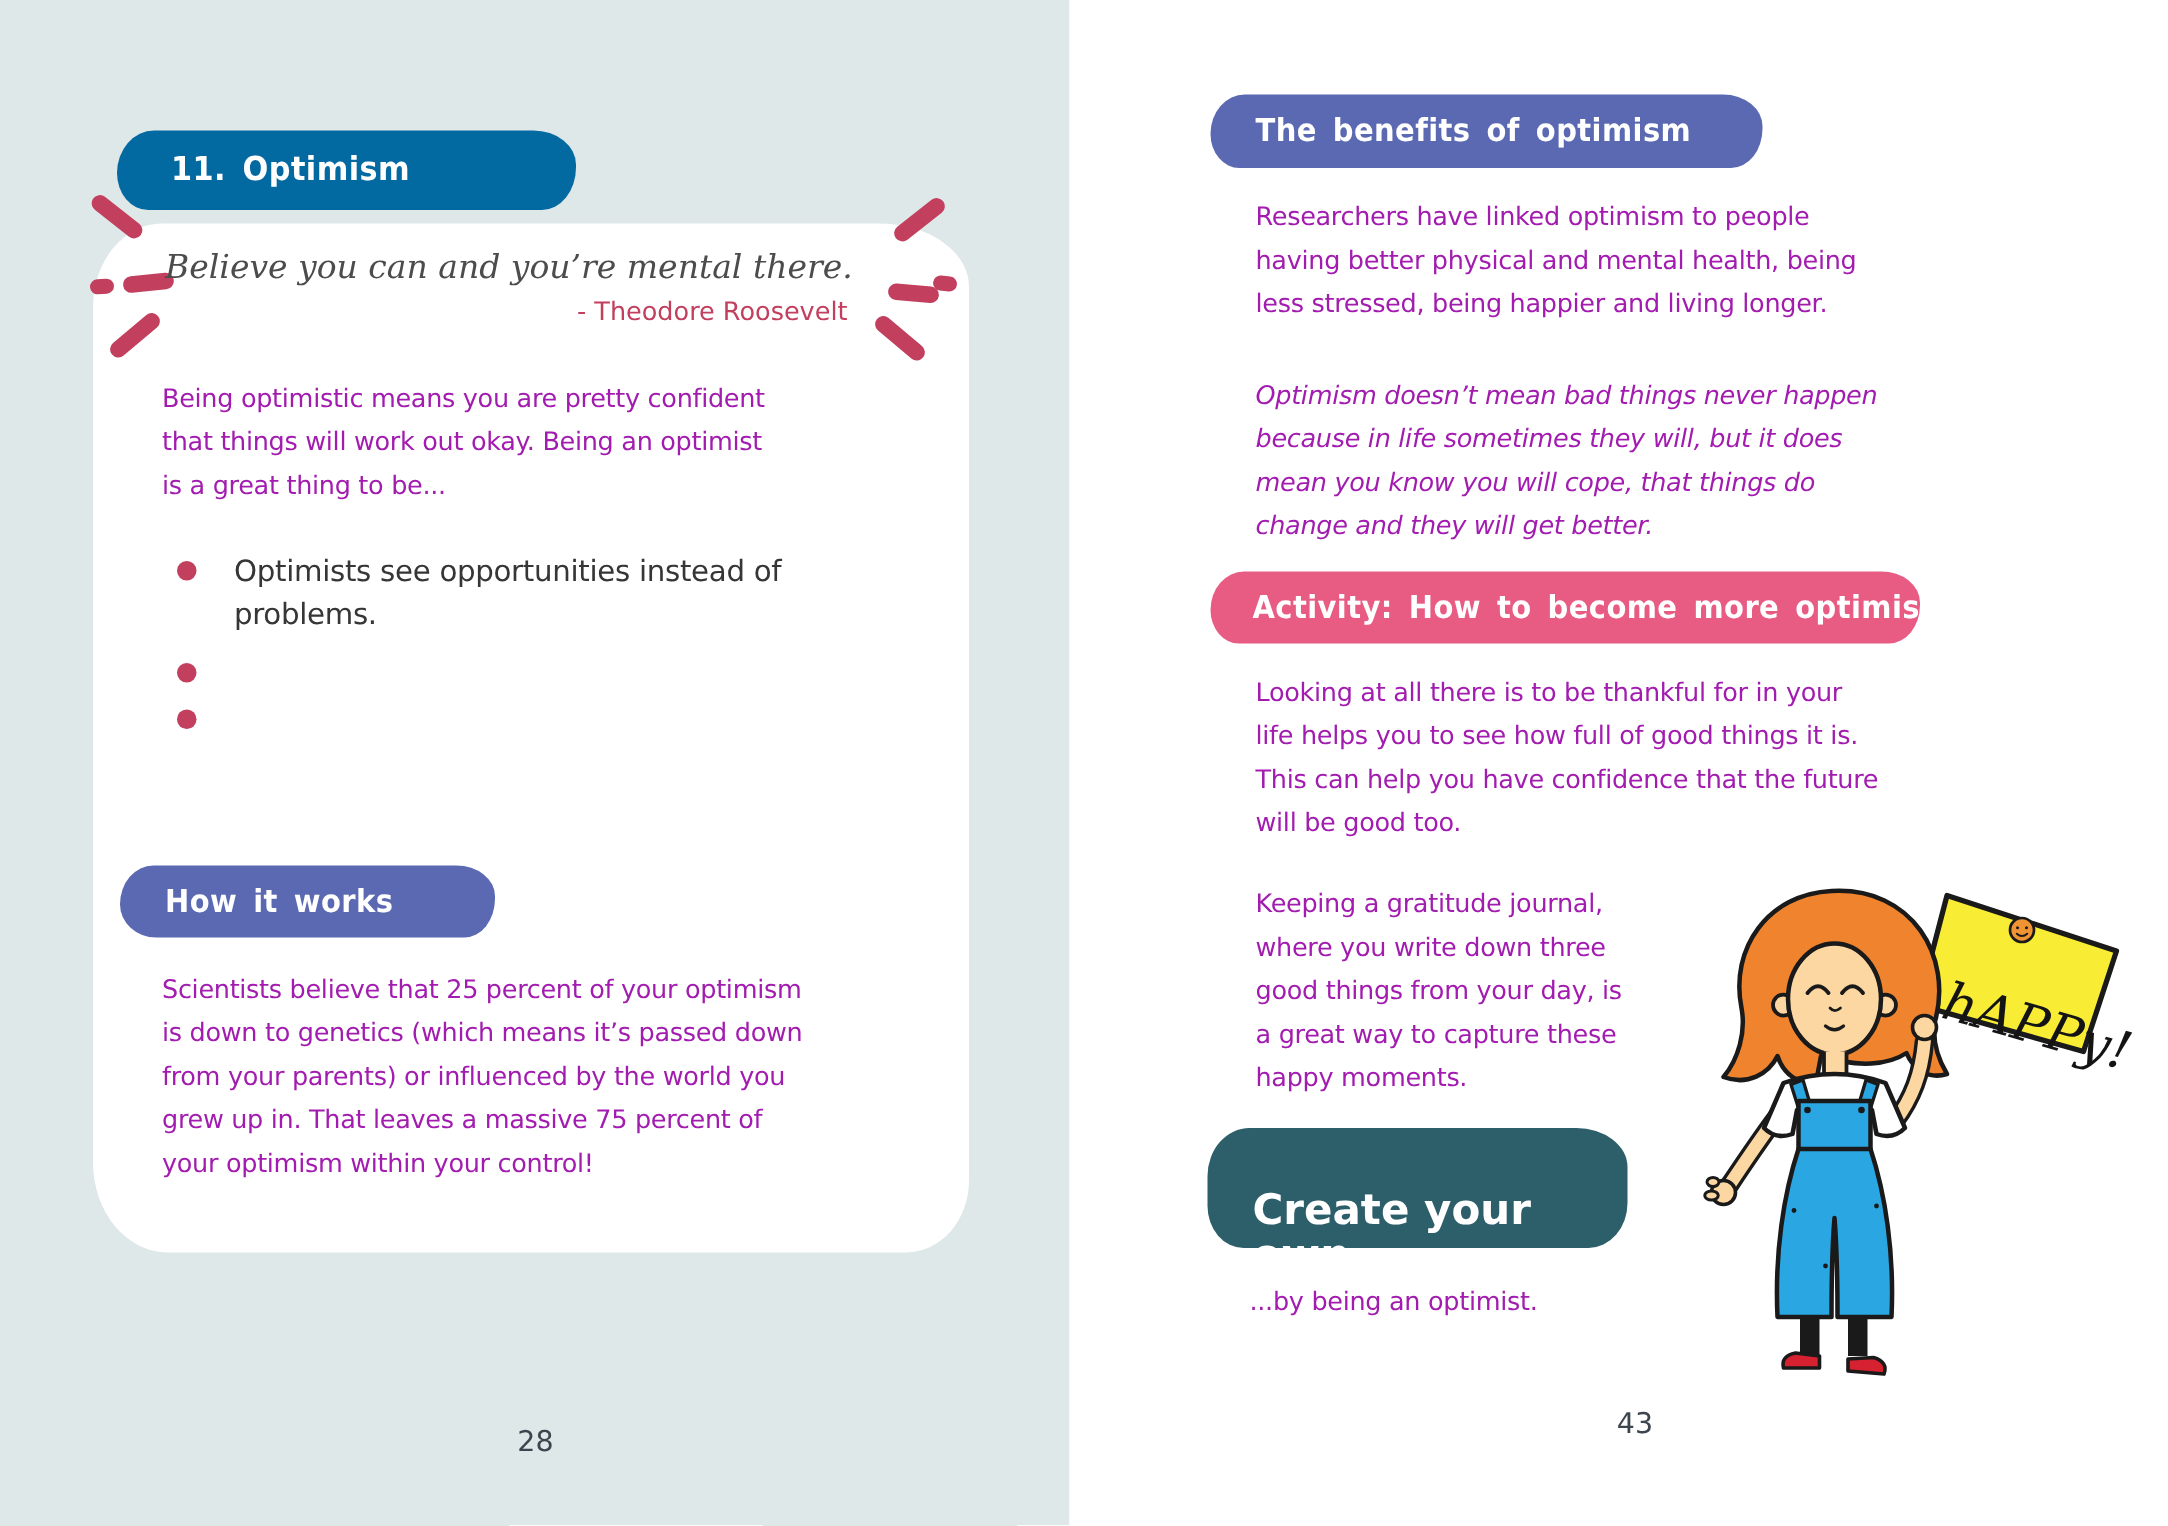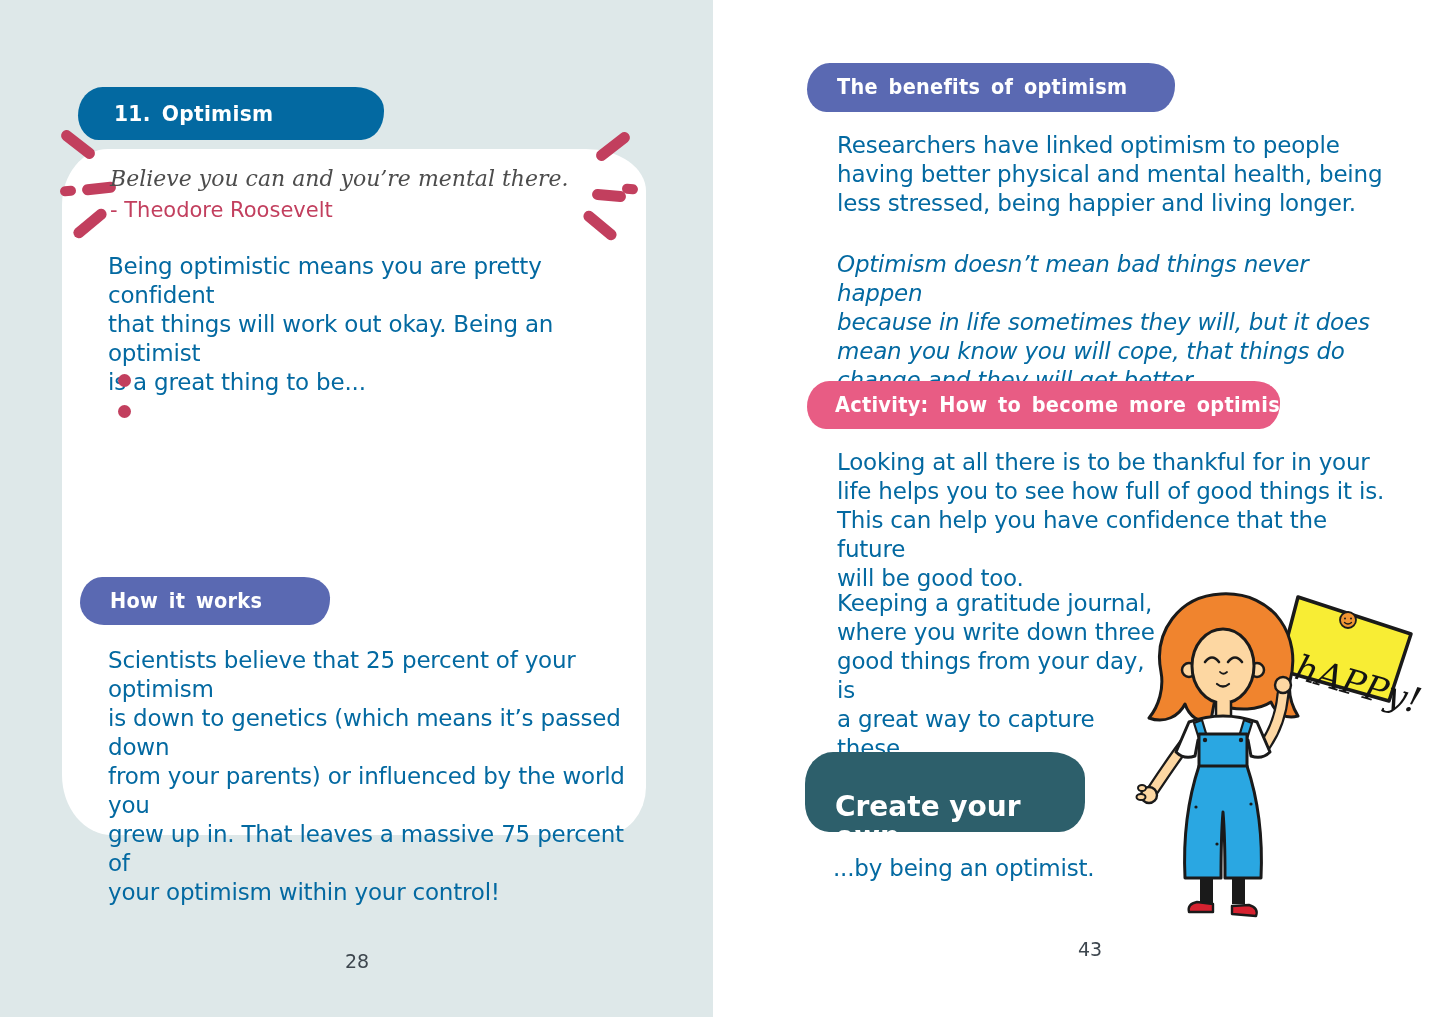--- a/index.html
+++ b/index.html
@@ -66,40 +66,40 @@
   }
 
   .burst-mark {
     position: absolute;
     background: #c23f5e;
     border-radius: 6px;
   }
 
   .para {
     position: absolute;
-    color: #0369a1;
-    font-size: 23px;
+    color: #a21caf;
+    font-size: 17px;
     line-height: 29px;
     letter-spacing: -0.2px;
     white-space: pre-line;
   }
 
   .quote {
     position: absolute;
     left: 110px; top: 166px; width: 480px;
     font-family: "DejaVu Serif", "Liberation Serif", serif;
     font-style: italic;
     font-size: 22px;
     color: #4c4c4c;
   }
   .quote-attr {
     position: absolute;
     left: 110px; top: 198px; width: 455px;
-    text-align: left;
-    font-size: 21px;
+    text-align: right;
+    font-size: 17px;
     color: #c23f5e;
   }
 
   .traits-list {
     position: absolute;
     left: 110px; top: 366px; width: 520px;
     list-style: none;
   }
   .traits-list li {
     display: flex;
@@ -155,20 +155,25 @@
     <div class="burst-mark" style="left:580px; top:220px; width:40px; height:11px; transform:rotate(40deg);"></div>
 
     <div class="quote">Believe you can and you’re mental there.</div>
     <div class="quote-attr">- Theodore Roosevelt</div>
 
     <div class="para" style="left:108px; top:252px; width:530px;">Being optimistic means you are pretty confident
 that things will work out okay. Being an optimist
 is a great thing to be...</div>
 
     <ul class="traits-list">
+      <li>
+        <span class="bullet-dot"></span>
+        <span class="para-inline">Optimists see opportunities instead of
+problems.</span>
+      </li>
       <li>
         <span class="bullet-dot"></span>
       </li>
       <li>
         <span class="bullet-dot"></span>
       </li>
     </ul>
 
     <div class="pill badge-how">
       <span class="pill-label">How it works</span>

